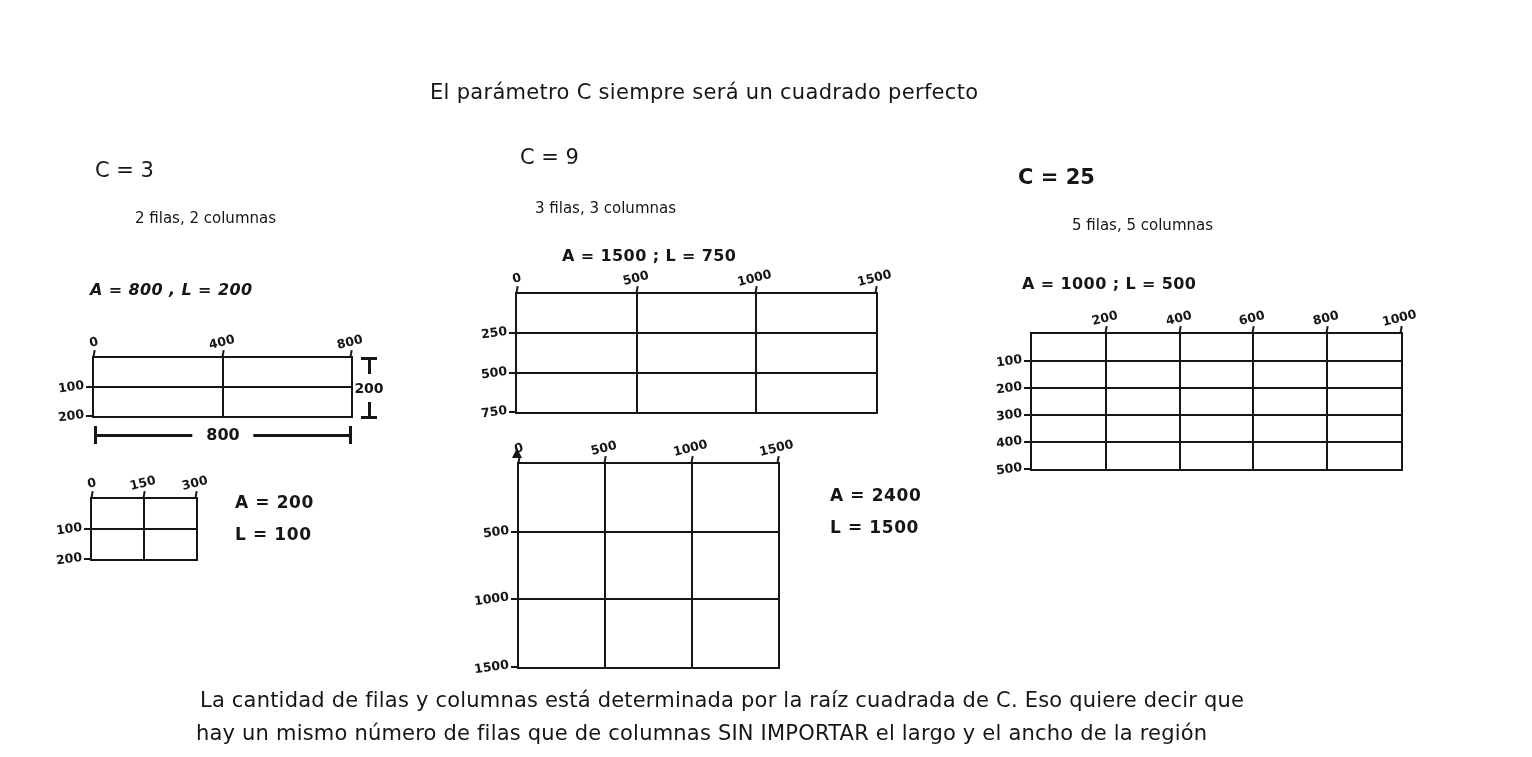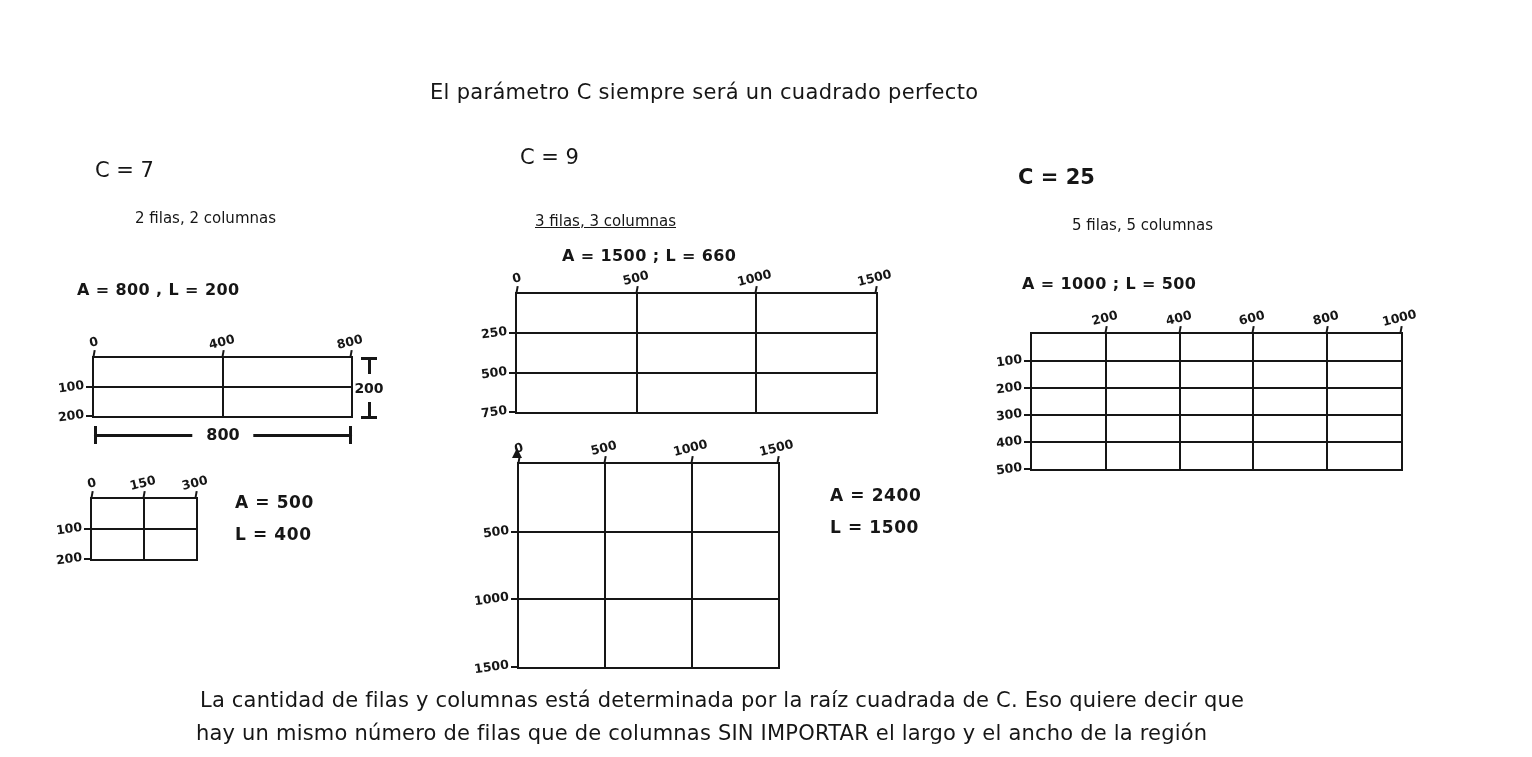--- a/index.html
+++ b/index.html
@@ -39,23 +39,23 @@
   .arrow-up{position:absolute;width:0;height:0;border-left:5px solid transparent;
             border-right:5px solid transparent;border-bottom:10px solid #161616;}
 </style>
 </head>
 <body>
 
 <div id="page">
 
   <div class="txt title" style="left:430px;top:36px;">El parámetro C siempre será un cuadrado perfecto</div>
 
-  <div class="txt heading" style="left:95px;top:114px;">C = 7</div>
+  <div class="txt heading" style="left:95px;top:114px;">C = 3</div>
   <div class="txt sub" style="left:135px;top:165px;">2 filas, 2 columnas</div>
-  <div class="txt params" style="left:77px;top:236px;">A = 800 ,   L = 200</div>
+  <div class="txt params" style="left:90px;top:236px;font-style:italic;">A = 800 ,   L = 200</div>
 
   <div class="grid" style="left:92px;top:312px;width:261px;height:62px;">
       <div class="vline" style="left: 50%;"></div>
       <div class="hline" style="top: 50%;"></div>
       <div class="xtick-mark" style="left: 0%;"></div>
       <div class="xtick" style="left: 0%;">0</div>
       <div class="xtick-mark" style="left: 50%;"></div>
       <div class="xtick" style="left: 50%;">400</div>
       <div class="xtick-mark" style="left: 100%;"></div>
       <div class="xtick" style="left: 100%;">800</div>
@@ -84,26 +84,26 @@
       <div class="xtick" style="left: 0%;">0</div>
       <div class="xtick-mark" style="left: 50%;"></div>
       <div class="xtick" style="left: 50%;">150</div>
       <div class="xtick-mark" style="left: 100%;"></div>
       <div class="xtick" style="left: 100%;">300</div>
       <div class="ytick-dash" style="top: 50%;"></div>
       <div class="ytick" style="top: 50%;">100</div>
       <div class="ytick-dash" style="top: 100%;"></div>
       <div class="ytick" style="top: 100%;">200</div>
     </div>
-  <div class="txt side-label" style="left:235px;top:448px;">A = 500</div>
-  <div class="txt side-label" style="left:235px;top:480px;">L = 400</div>
+  <div class="txt side-label" style="left:235px;top:448px;">A = 200</div>
+  <div class="txt side-label" style="left:235px;top:480px;">L = 100</div>
 
   <div class="txt heading" style="left:520px;top:101px;">C = 9</div>
-  <div class="txt sub" style="left:535px;top:168px;text-decoration:underline;">3 filas, 3 columnas</div>
-  <div class="txt params" style="left:562px;top:202px;">A = 1500 ;   L = 660</div>
+  <div class="txt sub" style="left:535px;top:155px;">3 filas, 3 columnas</div>
+  <div class="txt params" style="left:562px;top:202px;">A = 1500 ;   L = 750</div>
 
   <div class="grid" style="left:515px;top:248px;width:363px;height:122px;">
       <div class="vline" style="left: 33.3333%;"></div>
       <div class="vline" style="left: 66.6667%;"></div>
       <div class="hline" style="top: 33.3333%;"></div>
       <div class="hline" style="top: 66.6667%;"></div>
       <div class="xtick-mark" style="left: 0%;"></div>
       <div class="xtick" style="left: 0%;">0</div>
       <div class="xtick-mark" style="left: 33.3333%;"></div>
       <div class="xtick" style="left: 33.3333%;">500</div>

